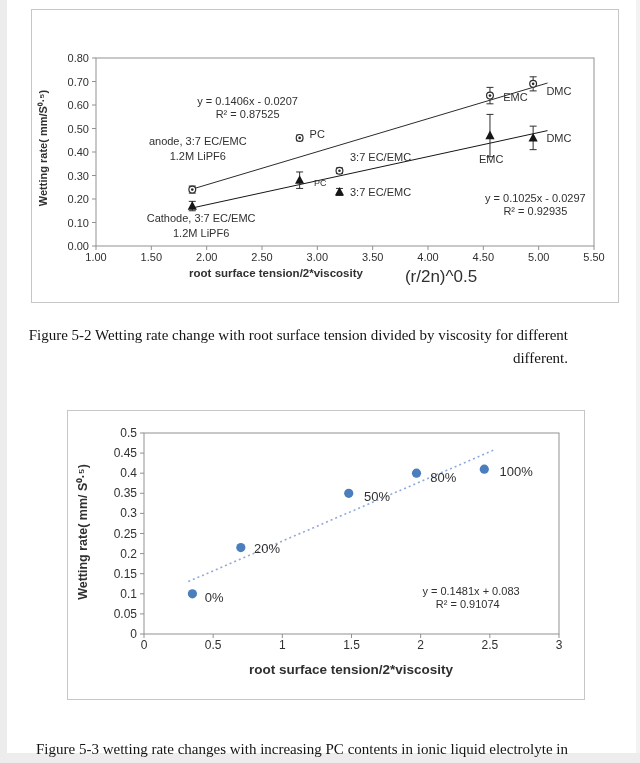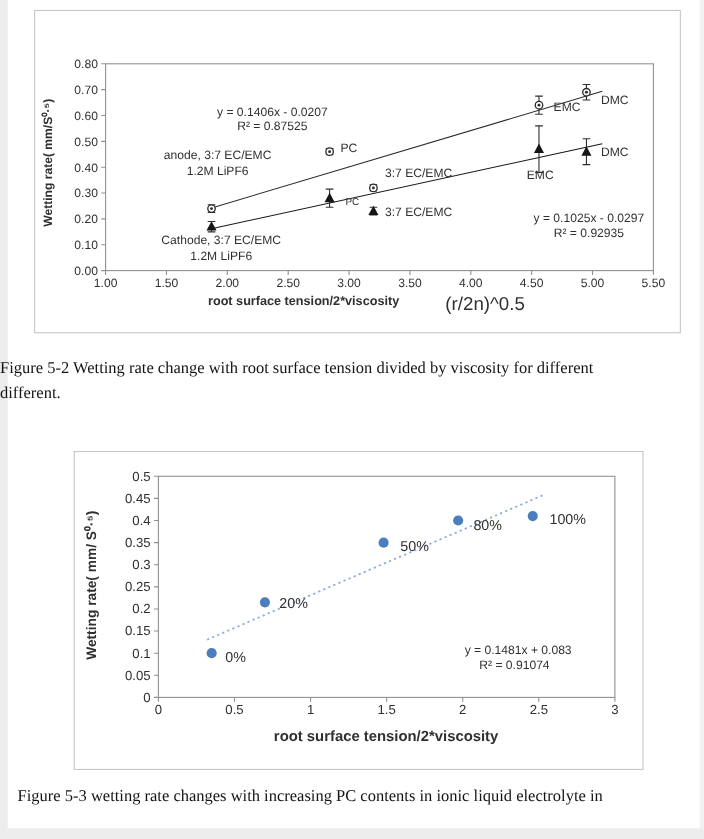--- a/index.html
+++ b/index.html
@@ -5,24 +5,24 @@
   html,body{margin:0;padding:0;background:#ffffff;}
   .page{position:relative;width:640px;height:763px;background:#ffffff;overflow:hidden;
         font-family:"Liberation Sans",sans-serif;}
   .edge{position:absolute;pointer-events:none;}
   .edge-left{left:0;top:0;width:7px;height:763px;background:#ececec;}
   .edge-right{right:0;top:0;width:4px;height:763px;background:#f3f3f3;}
   .edge-bottom{left:0;bottom:0;width:640px;height:10px;background:#ededed;}
   .figbox{position:absolute;border:1px solid #c6c6c6;background:#ffffff;}
   .fig52{left:31px;top:9px;width:586px;height:292px;}
   .fig53{left:67px;top:410px;width:516px;height:288px;}
-  .caption{position:absolute;left:0;width:568px;text-align:left;
+  .caption{position:absolute;left:0;width:568px;text-align:right;
            font-family:"Liberation Serif",serif;font-size:15px;line-height:23px;color:#141414;}
   .cap52{top:324px;}
-  .cap53{top:713px;padding-left:16px;}
+  .cap53{top:738px;}
   svg{display:block;}
   svg text{font-family:"Liberation Sans",sans-serif;fill:#303030;}
 </style>
 </head>
 <body>
 
 <div class="page">
 
   <div class="edge edge-left"></div>
   <div class="edge edge-right"></div>

